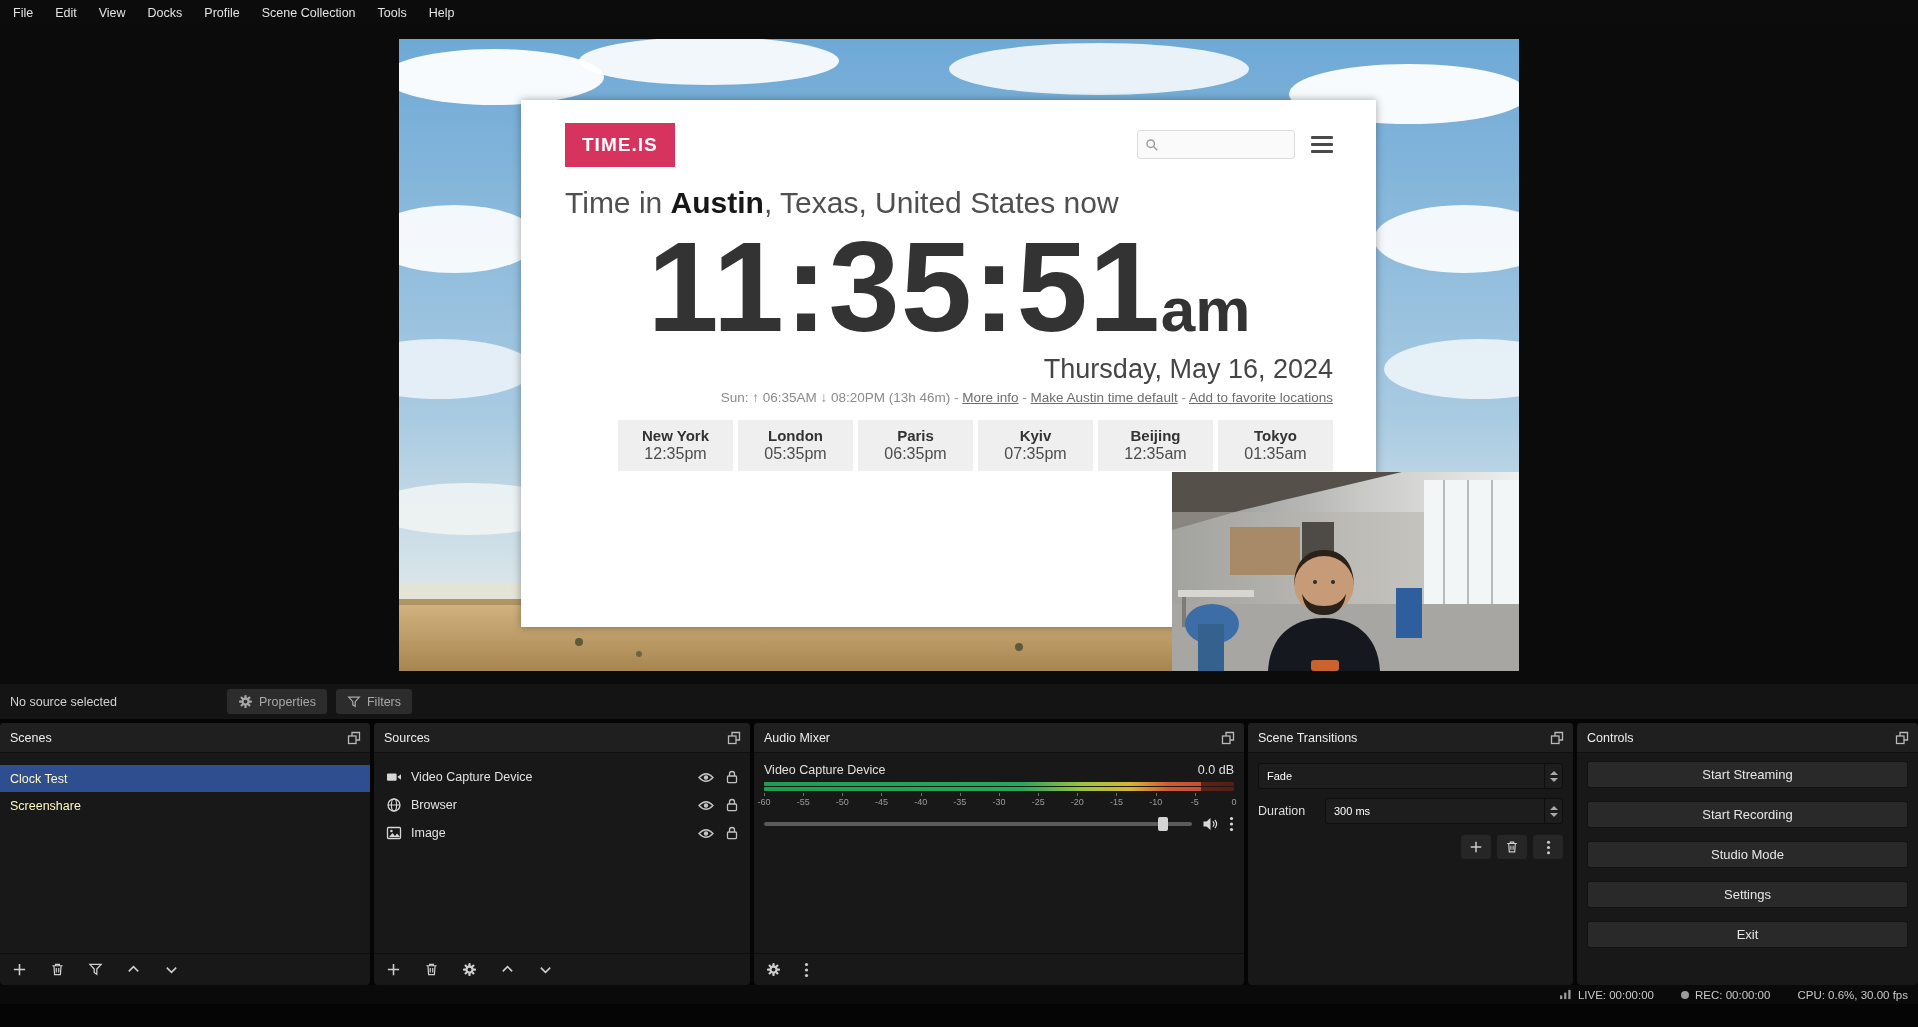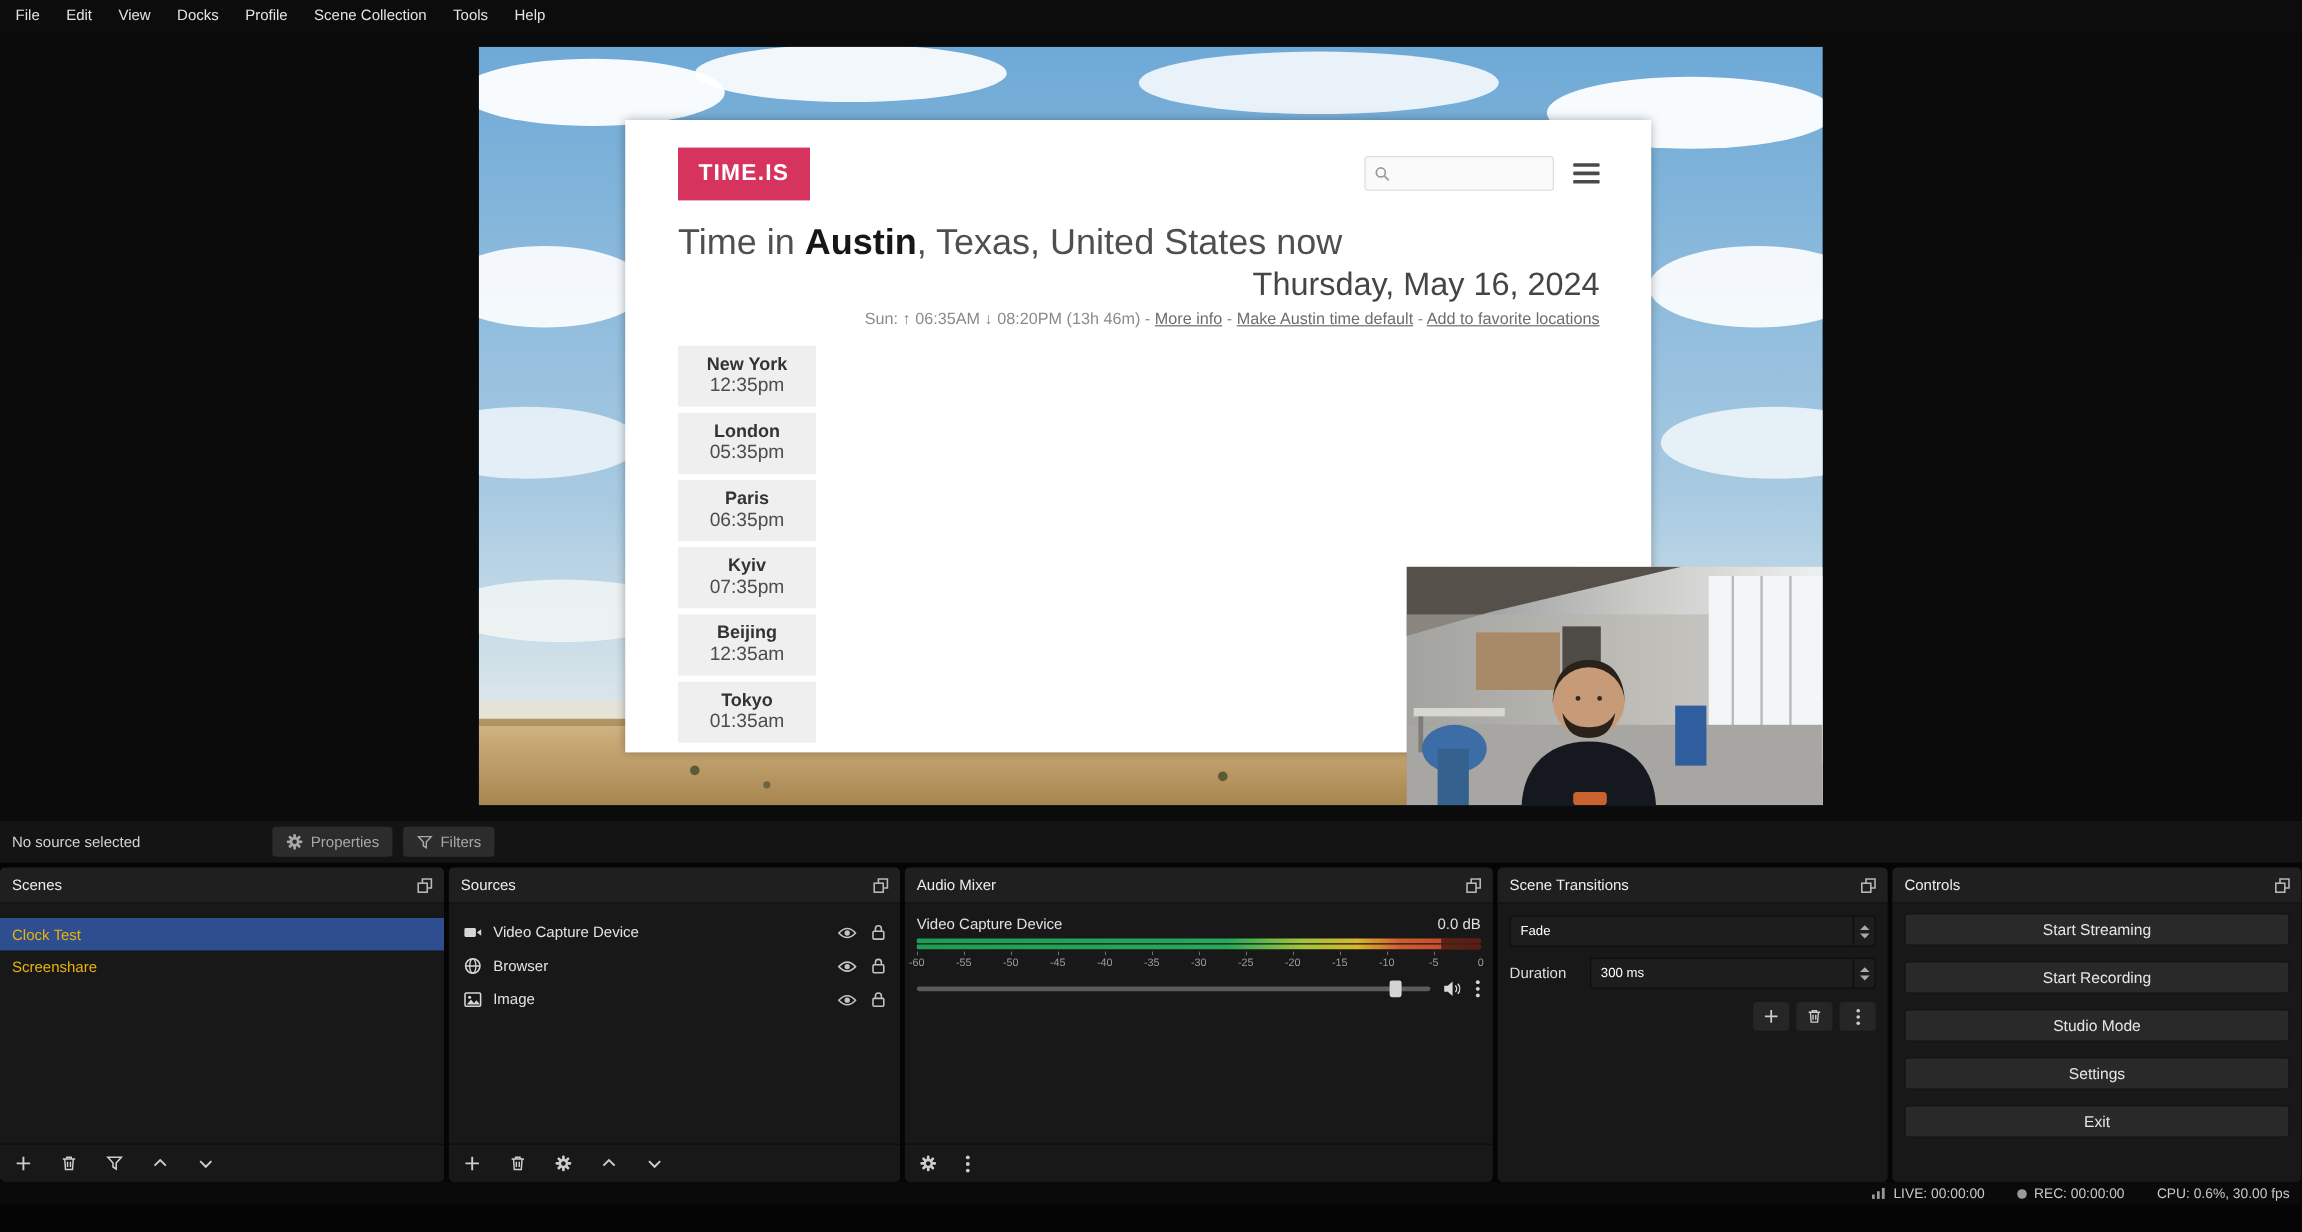--- a/index.html
+++ b/index.html
@@ -34,21 +34,21 @@
   .searchbox { width:158px; height:29px; background:#fafafa; border:1px solid #ddd; border-radius:3px; display:flex; align-items:center; padding:0 7px; }
   .hamburger { width:22px; display:flex; flex-direction:column; gap:4px; }
   .hamburger span { height:3px; background:#4a4a4a; border-radius:1px; }
   .heading { margin-top:18px; font-size:30px; color:#4f4f4f; font-weight:400; }
   .heading b { color:#171717; font-weight:bold; }
   .clock { margin-top:2px; text-align:center; font-weight:bold; color:#333; font-size:128px; line-height:1.02; letter-spacing:1px; white-space:nowrap; }
   .clock .ampm { font-size:62px; letter-spacing:0; }
   .pdate { margin-top:2px; text-align:right; font-size:27px; color:#454545; }
   .sunline { margin-top:5px; text-align:right; font-size:13.5px; color:#8b8b8b; }
   .sunline a { color:#6d6d6d; text-decoration:underline; }
-  .cities { margin-top:15px; display:flex; justify-content:flex-end; gap:5px;flex-direction:column; }
+  .cities { margin-top:15px; display:flex; justify-content:flex-end; gap:5px; }
   .citybox { width:115px; background:#efefef; text-align:center; padding:7px 0 8px; }
   .citybox .cname { font-size:15px; font-weight:bold; color:#333; }
   .citybox .ctime { font-size:16px; color:#4d4d4d; margin-top:1px; }
 
   .webcam { position:absolute; right:0; bottom:0; width:347px; height:199px; overflow:hidden; }
 
   
   .srcbar { height:35px; background:#141414; display:flex; align-items:center; padding:0 10px; gap:9px; }
   .srcbar .status { font-size:12.5px; color:#d2d2d2; width:208px; }
   .btn-small { height:25px; background:#2c2c2c; border-radius:3px; display:inline-flex; align-items:center; gap:6px; padding:0 11px; font-size:12.5px; color:#a8a8a8; }
@@ -58,21 +58,21 @@
   .panel { background:#181818; border-radius:4px; display:flex; flex-direction:column; overflow:hidden; }
   .p-scenes { width:370px; } .p-sources { width:376px; } .p-audio { width:490px; }
   .p-trans { width:325px; } .p-controls { flex:1; }
   .panel-header { height:30px; background:#1f1f1f; display:flex; align-items:center; padding:0 9px 0 10px; border-bottom:1px solid #101010; flex:none; }
   .panel-title { font-size:12.5px; color:#ededed; flex:1; }
   .panel-body { flex:1; display:flex; flex-direction:column; overflow:hidden; }
   .dock-toolbar { height:32px; border-top:1px solid #0e0e0e; display:flex; align-items:center; padding:0 12px; gap:23px; flex:none; color:#cdcdcd; }
   .tb-ico { display:flex; align-items:center; }
 
   .scene-list { padding-top:12px; }
-  .scene-row { height:27px; display:flex; align-items:center; padding-left:10px; font-size:12.5px; color:#eab308; }
+  .scene-row { height:27px; display:flex; align-items:center; padding-left:10px; font-size:12.5px; color:#fef9c3; }
   .scene-row.sel { background:#2e4e8f; }
 
   .src-list { padding-top:10px; }
   .src-row { height:28px; display:flex; align-items:center; padding:0 12px 0 12px; gap:9px; font-size:12.5px; color:#e2e2e2; }
   .src-row .lbl { flex:1; }
   .src-row .ricons { display:flex; gap:12px; align-items:center; color:#c3c3c3; }
 
   
   .mixer { padding:10px 10px 0; }
   .mix-top { display:flex; justify-content:space-between; font-size:12.5px; color:#e0e0e0; }
@@ -179,20 +179,21 @@
                 </svg>
               </div>
               <div class="hamburger">
                   <span></span>
                   <span></span>
                   <span></span>
                 </div>
             </div>
           </div>
           <div class="heading"><span>Time in </span><b>Austin</b><span>, Texas, United States now</span></div>
+          <div class="clock"><span>11:35:51</span><span class="ampm">am</span></div>
           <div class="pdate">Thursday, May 16, 2024</div>
           <div class="sunline">
             <span>Sun: ↑ 06:35AM ↓ 08:20PM (13h 46m)</span><span> - </span><a>More info</a><span> - </span><a>Make Austin time default</a><span> - </span><a>Add to favorite locations</a>
           </div>
           <div class="cities">
             <div class="citybox">
                 <div class="cname">New York</div>
                 <div class="ctime">12:35pm</div>
               </div>
             <div class="citybox">

